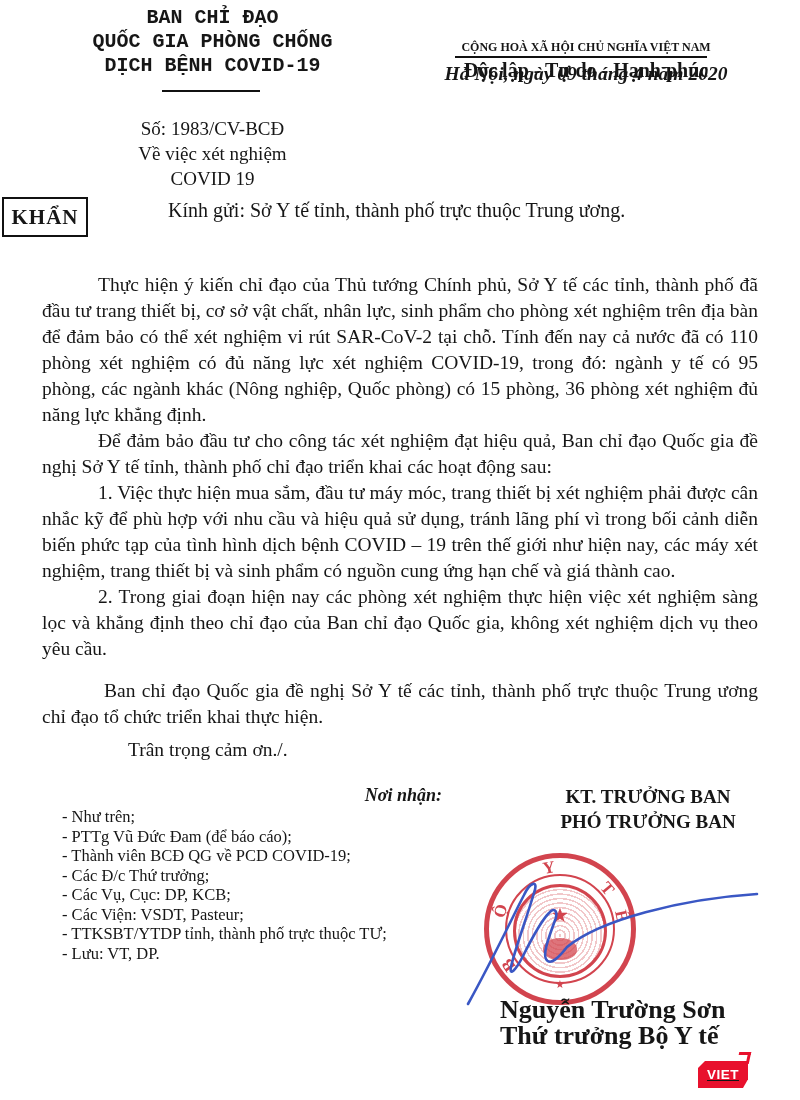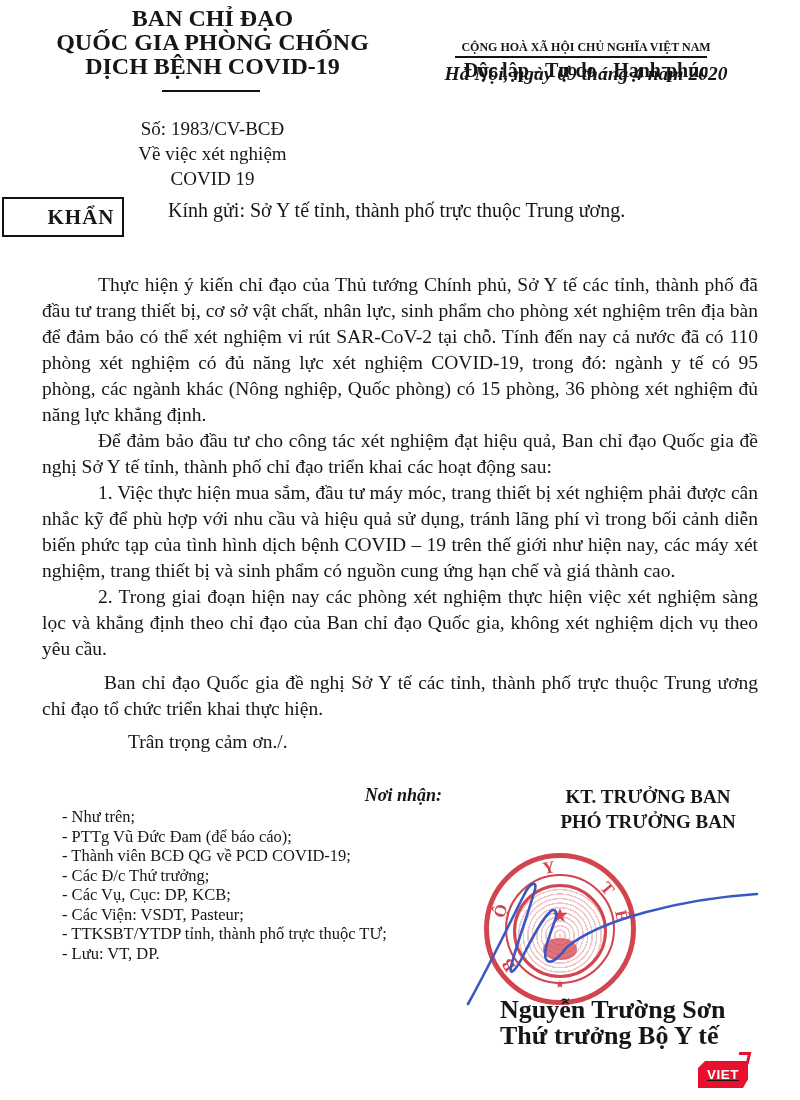--- a/index.html
+++ b/index.html
@@ -2,38 +2,38 @@
 <html lang="vi"><head>
 <meta charset="utf-8">
 <style>
   html,body{margin:0;padding:0;background:#ffffff;}
   .page{
     position:relative;width:800px;height:1100px;background:#ffffff;overflow:hidden;
     font-family:"Liberation Serif","DejaVu Serif",serif;color:#161616;
   }
   
   .hdr-left{position:absolute;left:40px;top:6px;width:345px;text-align:center;
-    font-weight:bold;font-size:24px;line-height:24px;}
+    font-weight:bold;font-size:20px;line-height:24px;font-family:Liberation Mono, monospace;}
   .hdr-left-rule{position:absolute;left:162px;top:90px;width:98px;border-top:2px solid #111;}
   .hdr-right{position:absolute;left:400px;top:5px;width:372px;text-align:center;}
   .hdr-country{font-weight:bold;font-size:12px;line-height:22px;margin-top:31px;}
   .hdr-motto{font-weight:bold;font-size:20px;line-height:25px;}
   .hdr-right-rule{position:absolute;left:455px;top:56px;width:252px;border-top:2px solid #111;}
   .hdr-dateline{position:absolute;left:400px;top:63px;width:372px;text-align:center;
     font-style:italic;font-weight:600;font-size:19.5px;}
   .doc-num{position:absolute;left:40px;top:116px;width:345px;text-align:center;
     font-size:19px;line-height:25px;}
   .khan-box{position:absolute;left:2px;top:197px;width:82px;height:36px;border:2px solid #111;
-    display:flex;align-items:center;justify-content:center;font-weight:bold;font-size:21px;letter-spacing:1px;padding-left:36px;}
+    display:flex;align-items:center;justify-content:center;font-weight:bold;font-size:21px;letter-spacing:1px;}
   .kinh-gui{position:absolute;left:168px;top:199px;font-size:20px;}
   
   .body-text{position:absolute;left:42px;top:272px;width:716px;font-size:19.5px;line-height:26px;
     text-align:justify;}
   .body-text p{margin:0;text-indent:56px;}
-  .body-text p.closing{margin-top:8px;text-indent:62px;}
+  .body-text p.closing{margin-top:16px;text-indent:62px;}
   .body-text p.thanks{margin-top:7px;text-indent:86px;}
   
   .noi-nhan{position:absolute;left:62px;top:783px;width:380px;font-size:16.5px;line-height:19.5px;}
   .noi-nhan-title{font-weight:bold;font-style:italic;font-size:18px;line-height:24px;text-align:right;}
   
   .sig-title{position:absolute;left:488px;top:784px;width:320px;text-align:center;
     font-weight:bold;font-size:19px;line-height:25px;}
   .sig-name{position:absolute;left:500px;top:997px;width:300px;text-align:left;
     font-weight:bold;font-size:26px;line-height:26px;}
   

